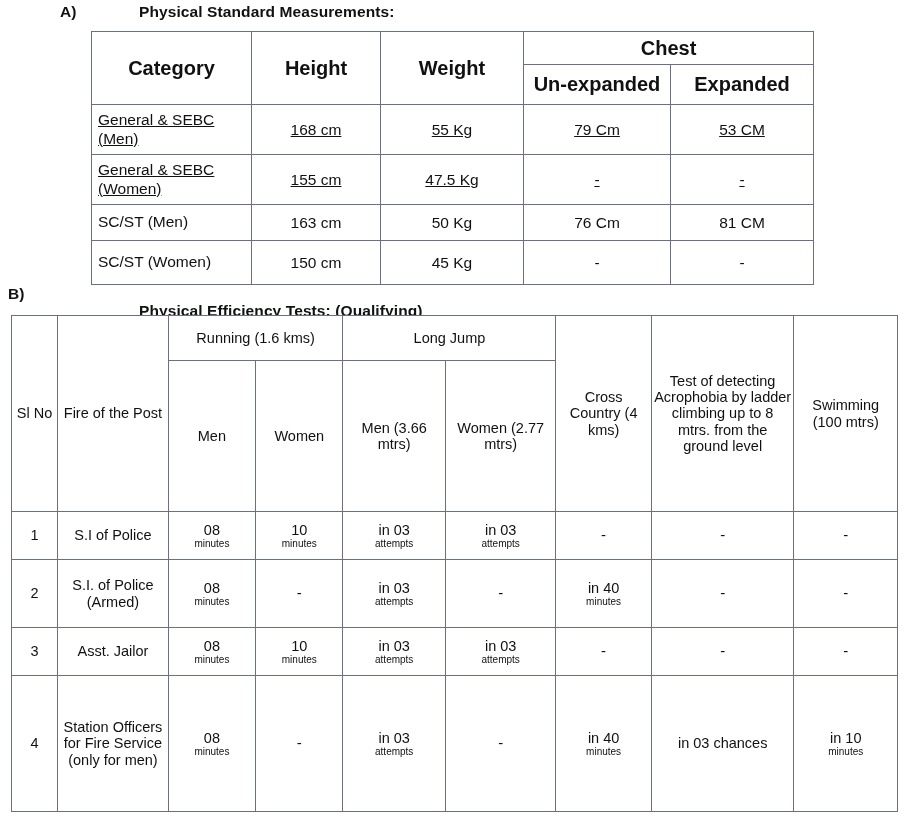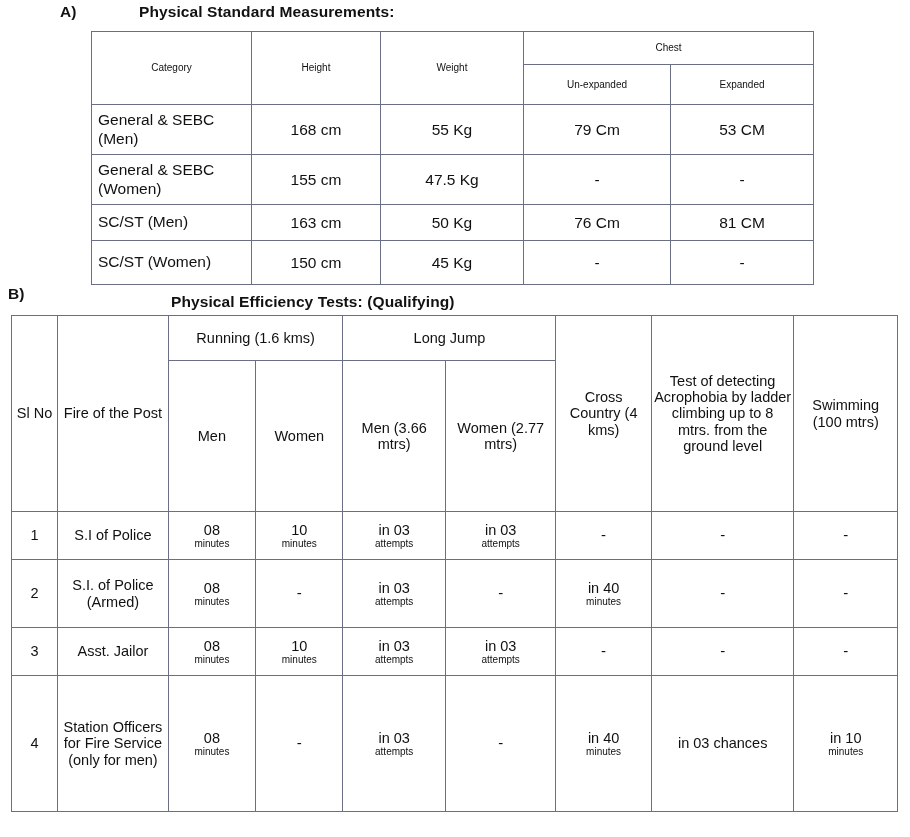--- a/index.html
+++ b/index.html
@@ -21,21 +21,21 @@
   .section-heading {
     position: absolute;
     font-weight: bold;
     font-size: 15.5px;
     letter-spacing: 0.1px;
     white-space: nowrap;
   }
   .heading-a-letter { left: 60px;  top: 3px; }
   .heading-a-text   { left: 139px; top: 3px; }
   .heading-b-letter { left: 8px;   top: 285px; }
-  .heading-b-text   { left: 139px; top: 293px; margin-left: 32px; }
+  .heading-b-text   { left: 139px; top: 302px; }
 
   
   table.doc-table {
     position: absolute;
     border-collapse: collapse;
     table-layout: fixed;
     background: #ffffff;
   }
   table.doc-table td,
   table.doc-table th {
@@ -53,30 +53,30 @@
     left: 91px;
     top: 31px;
     width: 722px;
   }
   #table-standards td,
   #table-standards th {
     font-size: 15.5px;
     border-width: 1.3px;
   }
   #table-standards .hdr {
-    font-weight: normal;
-    font-size: 10px;
+    font-weight: bold;
+    font-size: 20px;
   }
   #table-standards .cat-cell {
     text-align: left;
     padding-left: 6px;
     line-height: 1.18;
   }
   #table-standards .r-head    { height: 67px; }
-  #table-standards .r-tall    { height: 50px; }
+  #table-standards .r-tall    { height: 50px; text-decoration: underline; }
   #table-standards .r-short   { height: 36px; }
   #table-standards .r-last    { height: 44px; }
   .col-cat   { width: 160px; }
   .col-ht    { width: 129px; }
   .col-wt    { width: 143px; }
   .col-unexp { width: 147px; }
   .col-exp   { width: 143px; }
 
   
   #table-efficiency {

